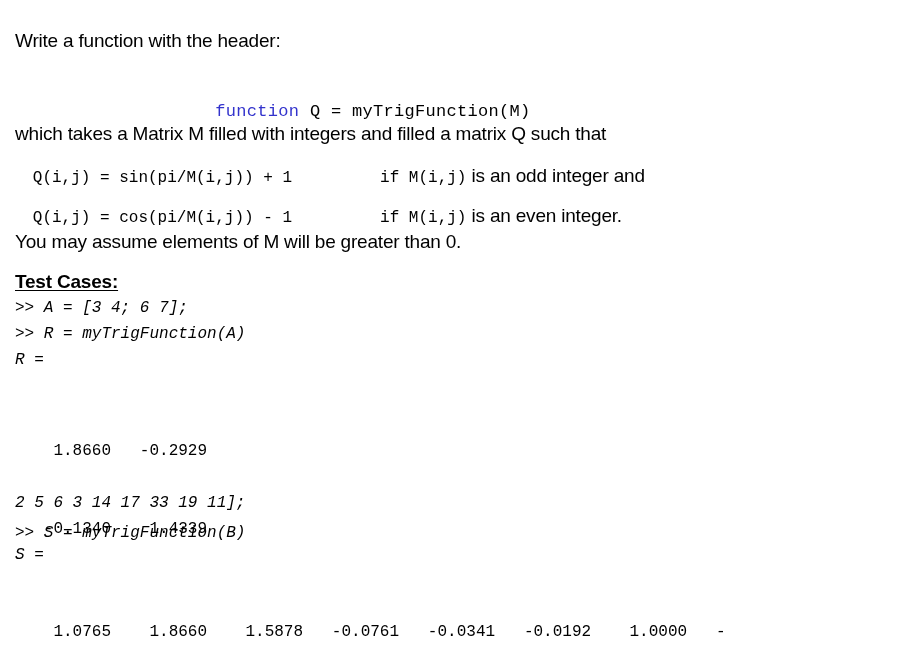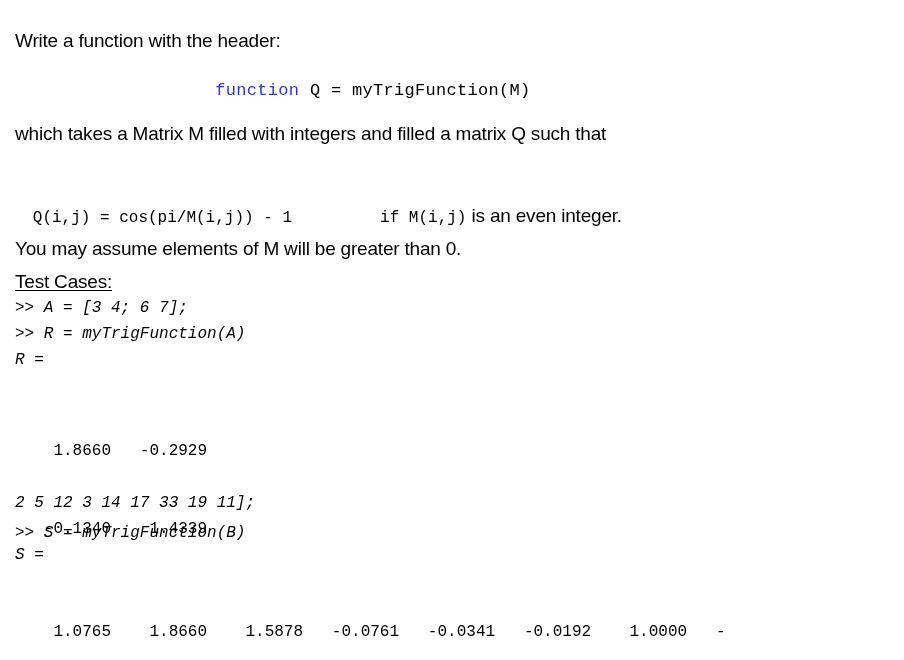--- a/index.html
+++ b/index.html
@@ -47,42 +47,43 @@
   }
 
   .row {
     position: absolute;
     left: 15px;
     white-space: pre;
   }
 
   
   #intro-line       { top: 0px;   }
-  #signature-line   { top: 35px;  left: 0; width: 728px; text-align: center; }
+  #signature-line   { top: 56px;  left: 0; width: 728px; text-align: center; }
   #desc-line        { top: 93px;  }
   #formula-odd      { top: 119px; }
   #formula-even     { top: 159px; }
-  #assume-line      { top: 208px; }
+  #assume-line      { top: 201px; }
   #testcases-head   { top: 241px; }
   #cmd-a            { top: 267px; }
   #cmd-r            { top: 293px; text-align: right; }
   #echo-r           { top: 319px; }
   #out-r            { top: 358px; }
   #cmd-b1           { top: 436px; }
   #cmd-b2           { top: 462px; }
   #cmd-s            { top: 492px; }
   #echo-s           { top: 514px; }
   #out-s            { top: 539px; }
 
   .kw {
     color: #3333cc;
   }
   .underline-head {
     text-decoration: underline;
     text-underline-offset: 2px;
+    font-weight: bold;
   }
 
   
   .formula {
     display: block;
     position: absolute;
     left: 15px;
     white-space: pre;
   }
   .formula .seg-mono {
@@ -125,20 +126,23 @@
 <div class="page">
 
   <div class="row prose" id="intro-line">Write a function with the header:</div>
 
   <div class="row" id="signature-line">
     <span class="sig kw">function</span><span class="sig"> Q = myTrigFunction(M)</span>
   </div>
 
   <div class="row prose" id="desc-line">which takes a Matrix M filled with integers and filled a matrix Q such that</div>
 
+  <div class="formula" id="formula-odd">
+    <span class="seg-mono">Q(i,j) = sin(pi/M(i,j)) + 1</span><span class="gap"></span><span class="seg-mono">if M(i,j)</span><span class="seg-prose"> is an odd integer and</span>
+  </div>
 
   <div class="formula" id="formula-even">
     <span class="seg-mono">Q(i,j) = cos(pi/M(i,j)) - 1</span><span class="gap"></span><span class="seg-mono">if M(i,j)</span><span class="seg-prose"> is an even integer.</span>
   </div>
 
   <div class="row prose" id="assume-line">You may assume elements of M will be greater than 0.</div>
 
   <div class="row prose underline-head" id="testcases-head">Test Cases:</div>
 
   <div class="row mono" id="cmd-a">&gt;&gt; A = [3 4; 6 7];</div>
@@ -146,21 +150,21 @@
   <div class="row mono" id="cmd-r">&gt;&gt; R = myTrigFunction(A)</div>
 
   <div class="row mono" id="echo-r">R =</div>
 
   <div class="outblock" id="out-r">
     <div>    1.8660   -0.2929</div>
     <div>   -0.1340    1.4339</div>
   </div>
 
 
-  <div class="row mono" id="cmd-b2">2 5 12 3 14 17 33 19 11];</div>
+  <div class="row mono" id="cmd-b2">2 5 6 3 14 17 33 19 11];</div>
 
   <div class="row mono" id="cmd-s">&gt;&gt; S = myTrigFunction(B)</div>
 
   <div class="row mono" id="echo-s">S =</div>
 
   <div class="outblock outblock-wide" id="out-s">
     <div>    1.0765    1.8660    1.5878   -0.0761   -0.0341   -0.0192    1.0000   -</div>
     
     
     

